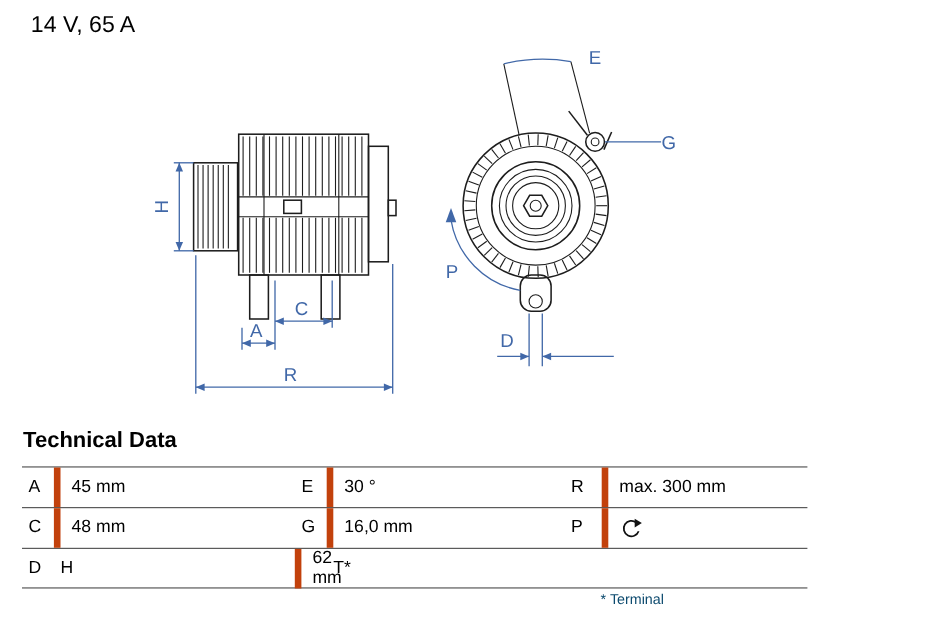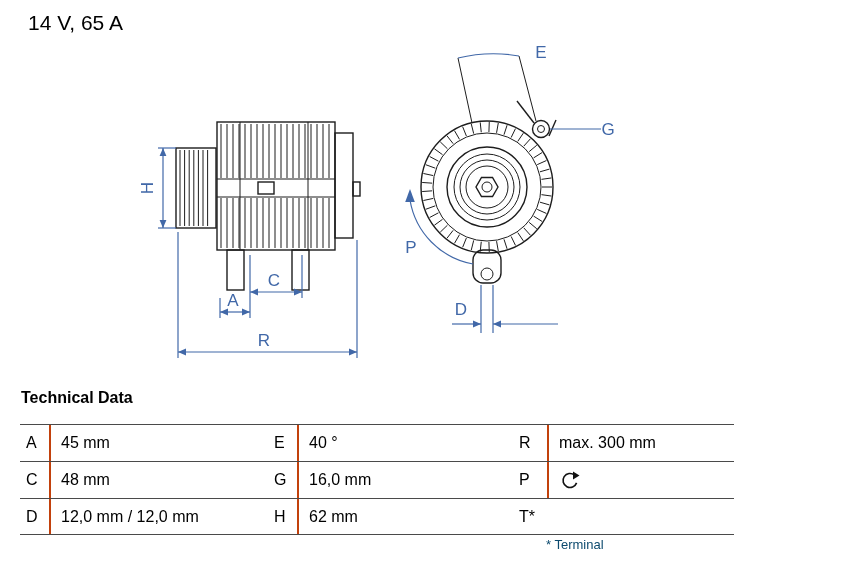--- a/index.html
+++ b/index.html
@@ -10,29 +10,29 @@
   .title { position:absolute; left:28px; top:11px; font-size:21px; color:#000; }
 
   svg.drawing { position:absolute; left:0; top:0; }
   .drawing .outline { fill:none; stroke:#1d1d1d; stroke-width:1.4; }
   .drawing .thin    { fill:none; stroke:#1d1d1d; stroke-width:1; }
   .drawing .fins line { stroke:#1d1d1d; stroke-width:1; }
   .drawing .dim     { fill:none; stroke:#4168a8; stroke-width:1.2; }
   .drawing .dimfill { fill:#4168a8; stroke:none; }
   .drawing text { fill:#4168a8; font-family:"Liberation Sans", sans-serif; font-size:17px; }
 
-  h2.tech-title { position:absolute; left:21px; top:389px; font-size:16px; font-weight:bold; color:#000; }
+  h2.tech-title { position:absolute; left:21px; top:389px; font-size:20px; font-weight:bold; color:#000; }
 
   .grid { position:absolute; left:20px; top:424px; width:812px; font-size:16px; color:#000; }
   .row { display:grid; grid-template-columns:29px 219px 29px 216px 34px 1fr;
          border-top:1px solid #4a4a4a; height:37px; }
   .row:last-child { border-bottom:1px solid #4a4a4a; }
   .cell { display:flex; align-items:center; }
   .key { padding-left:6px; }
-  .val { border-left:2px solid #c2410c; padding-left:10px; }
+  .val { border-left:6px solid #c2410c; padding-left:10px; }
   .rot-icon path.arc { fill:none; stroke:#111; stroke-width:1.6; }
   .rot-icon polygon { fill:#111; }
 
   .footnote { position:absolute; left:546px; top:537px; font-size:13px; color:#0c4a6e; }
 </style>
 </head>
 <body>
 
 <div class="page">
 
@@ -225,40 +225,39 @@
     </g>
   </svg>
 
   <h2 class="tech-title">Technical Data</h2>
 
   <div class="grid">
     <div class="row">
       <div class="cell key">A</div>
       <div class="cell val">45 mm</div>
       <div class="cell key">E</div>
-      <div class="cell val">40 °</div>
+      <div class="cell val">30 °</div>
       <div class="cell key">R</div>
       <div class="cell val">max. 300 mm</div>
     </div>
     <div class="row">
       <div class="cell key">C</div>
       <div class="cell val">48 mm</div>
       <div class="cell key">G</div>
       <div class="cell val">16,0 mm</div>
       <div class="cell key">P</div>
       <div class="cell val">
         <svg class="rot-icon" width="22" height="20" viewBox="0 0 22 20">
           <path class="arc" d="M 15.5 5.1 A 7 7 0 1 0 17.6 12.9"></path>
           <polygon points="14,1.5 20.5,5.5 14,9.5"></polygon>
         </svg>
       </div>
     </div>
     <div class="row">
       <div class="cell key">D</div>
-      <div class="cell val">12,0 mm / 12,0 mm</div>
       <div class="cell key">H</div>
       <div class="cell val">62 mm</div>
       <div class="cell key">T*</div>
     </div>
   </div>
 
   <div class="footnote">* Terminal</div>
 
 </div>
 

